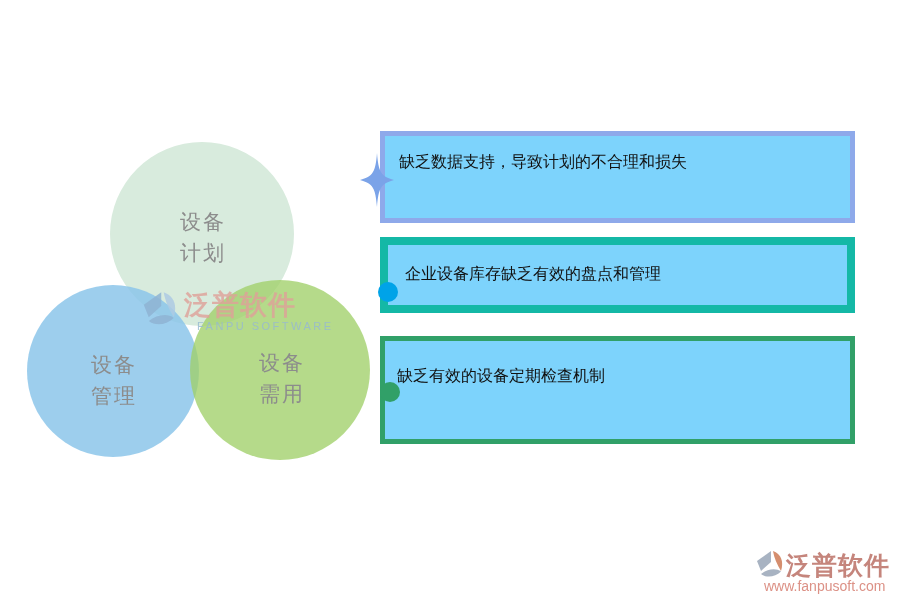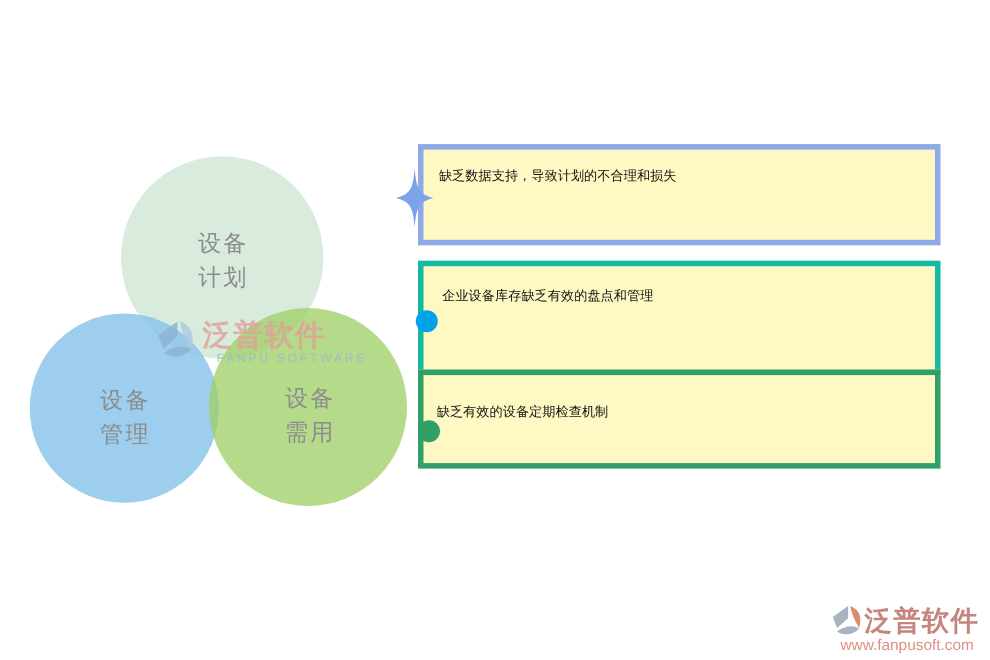--- a/index.html
+++ b/index.html
@@ -23,26 +23,26 @@
 
   
   .watermark{position:absolute;left:140px;top:291px;z-index:7;display:flex;align-items:flex-start;}
   .wm-icon{width:40px;height:40px;opacity:0.85;}
   .wm-text{margin-left:4px;}
   .wm-brand{font-size:27px;font-weight:bold;color:rgba(223,160,153,0.8);line-height:28px;letter-spacing:1px;}
   .wm-latin{font-size:11px;color:rgba(150,184,208,0.85);letter-spacing:2.5px;margin-top:1px;margin-left:13px;}
 
   
   .callout{
-    position:absolute;left:380px;width:475px;box-sizing:border-box;background:#fef9c3;
-    font-family:Liberation Serif, serif;font-size:12px;color:#111111;z-index:1;
+    position:absolute;left:380px;width:475px;box-sizing:border-box;background:#7dd3fc;
+    font-family:Liberation Serif, serif;font-size:16px;color:#111111;z-index:1;
   }
   .callout-1{top:131px;height:92px;border:5px solid #8ea9ea;padding:16px 10px 0 14px;}
-  .callout-2{top:237px;height:104px;border:5px solid #14b8a6;padding:19px 10px 0 17px;}
-  .callout-3{top:336px;height:90px;border:5px solid #31a068;padding:25px 10px 0 12px;}
+  .callout-2{top:237px;height:76px;border:8px solid #14b8a6;padding:19px 10px 0 17px;}
+  .callout-3{top:336px;height:108px;border:5px solid #31a068;padding:25px 10px 0 12px;}
 
   
   .marker-star{position:absolute;left:360px;top:151px;width:34px;height:58px;z-index:4;}
   .marker-dot{position:absolute;width:20px;height:20px;border-radius:50%;z-index:4;}
   .dot-2{left:378px;top:282px;background:#00a3e8;}
   .dot-3{left:380px;top:382px;background:#31a068;}
 
   
   .footer{position:absolute;left:754px;top:550px;z-index:8;}
   .footer-row{display:flex;align-items:flex-start;}

